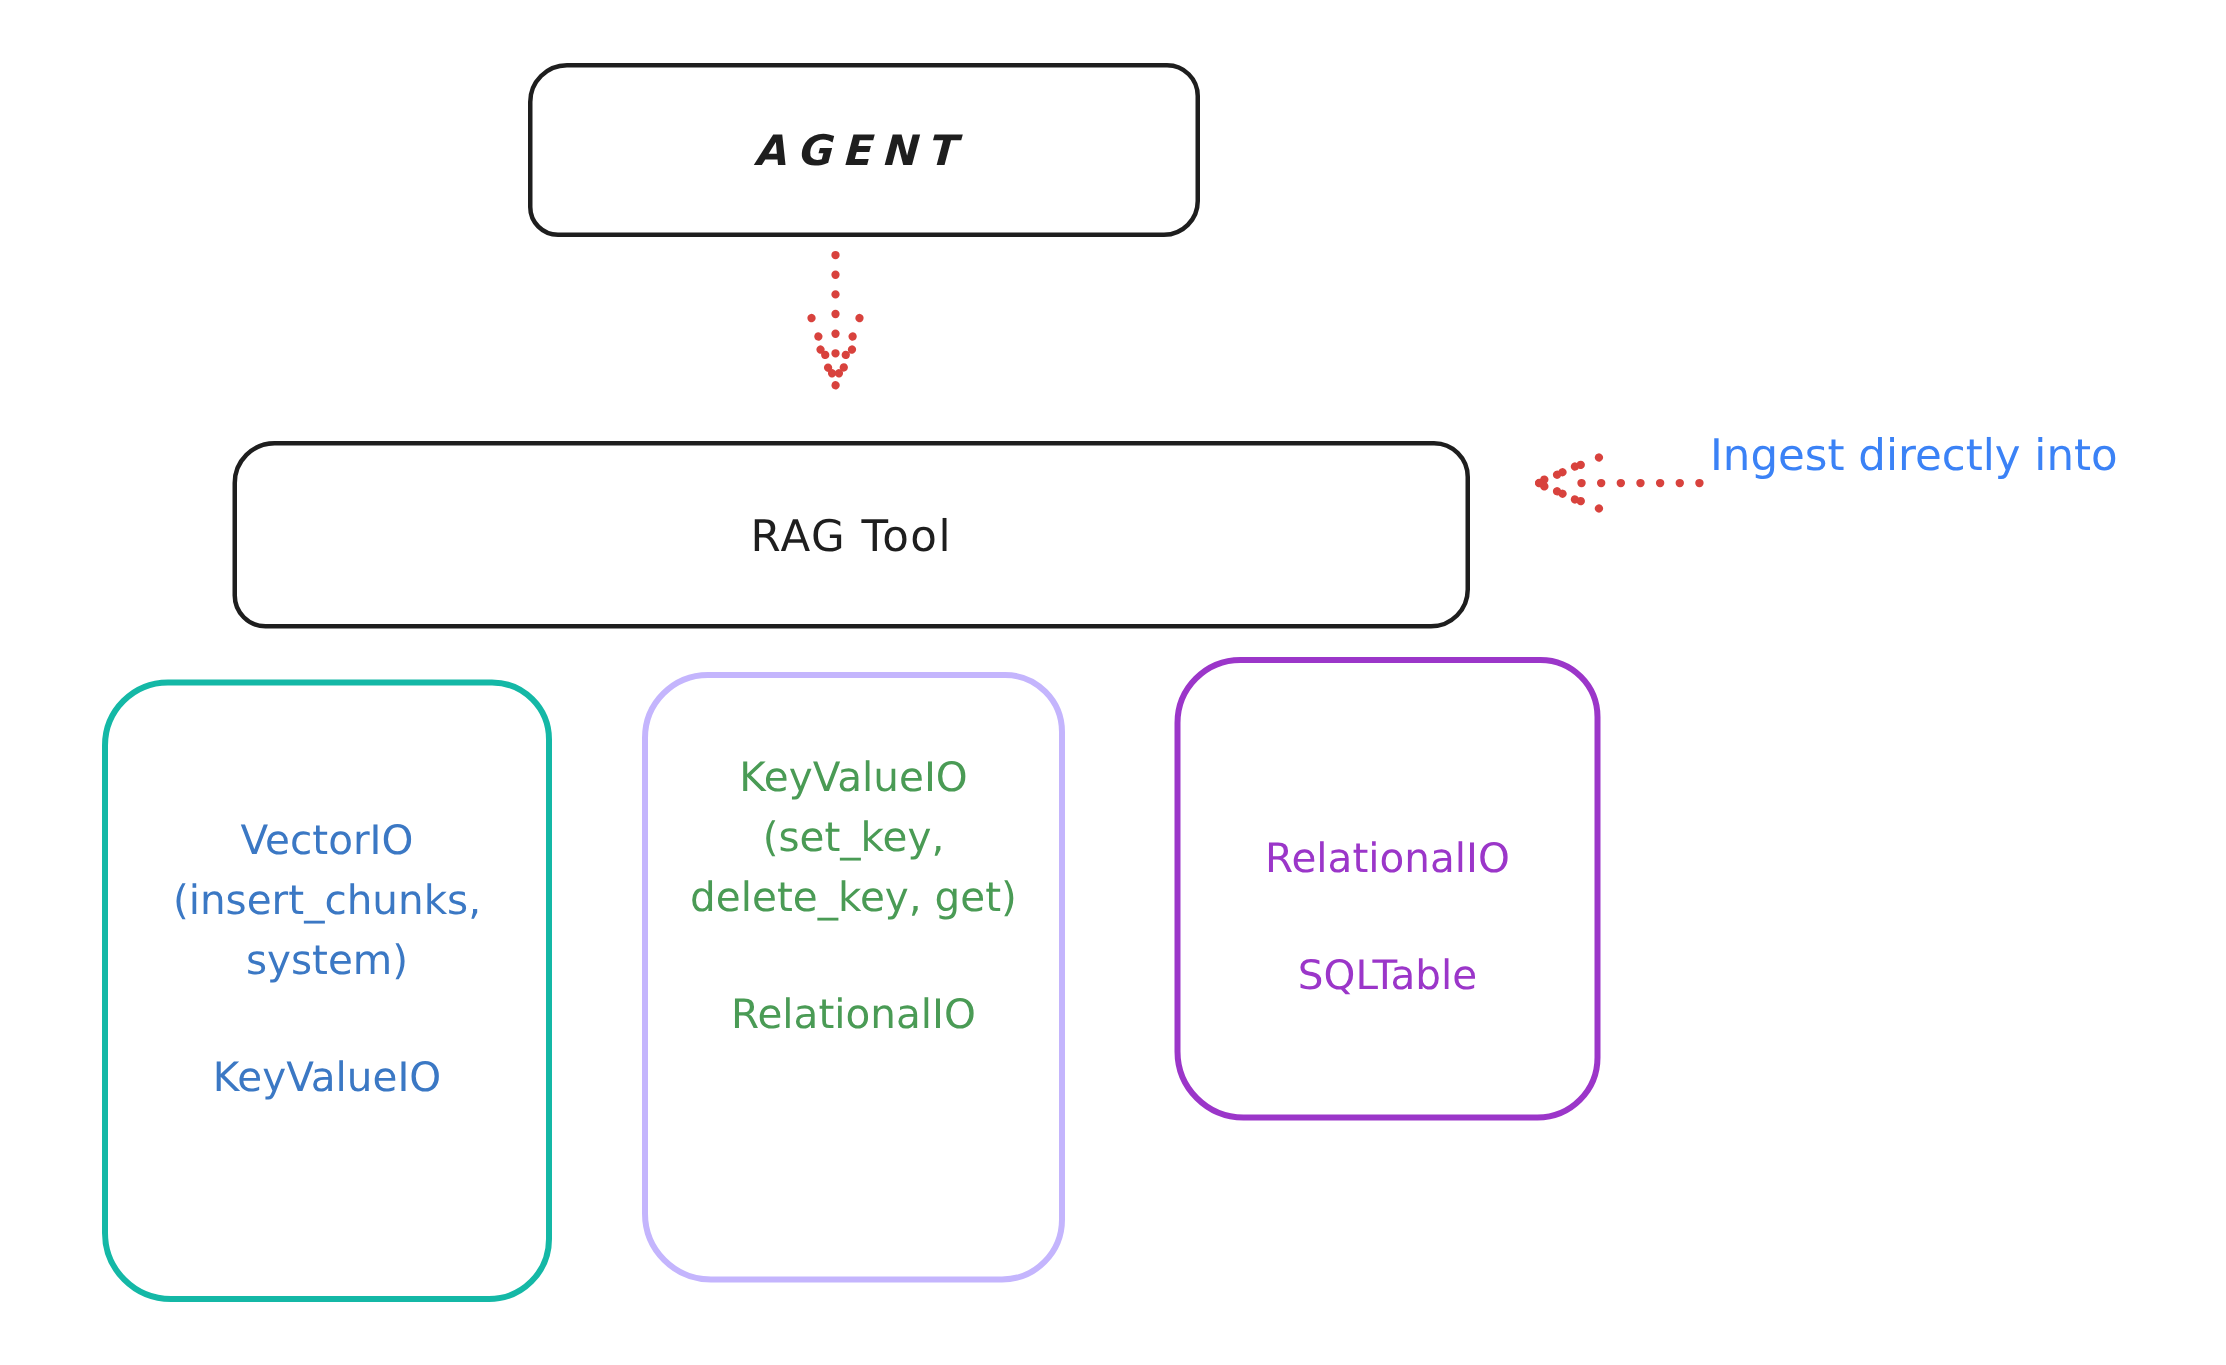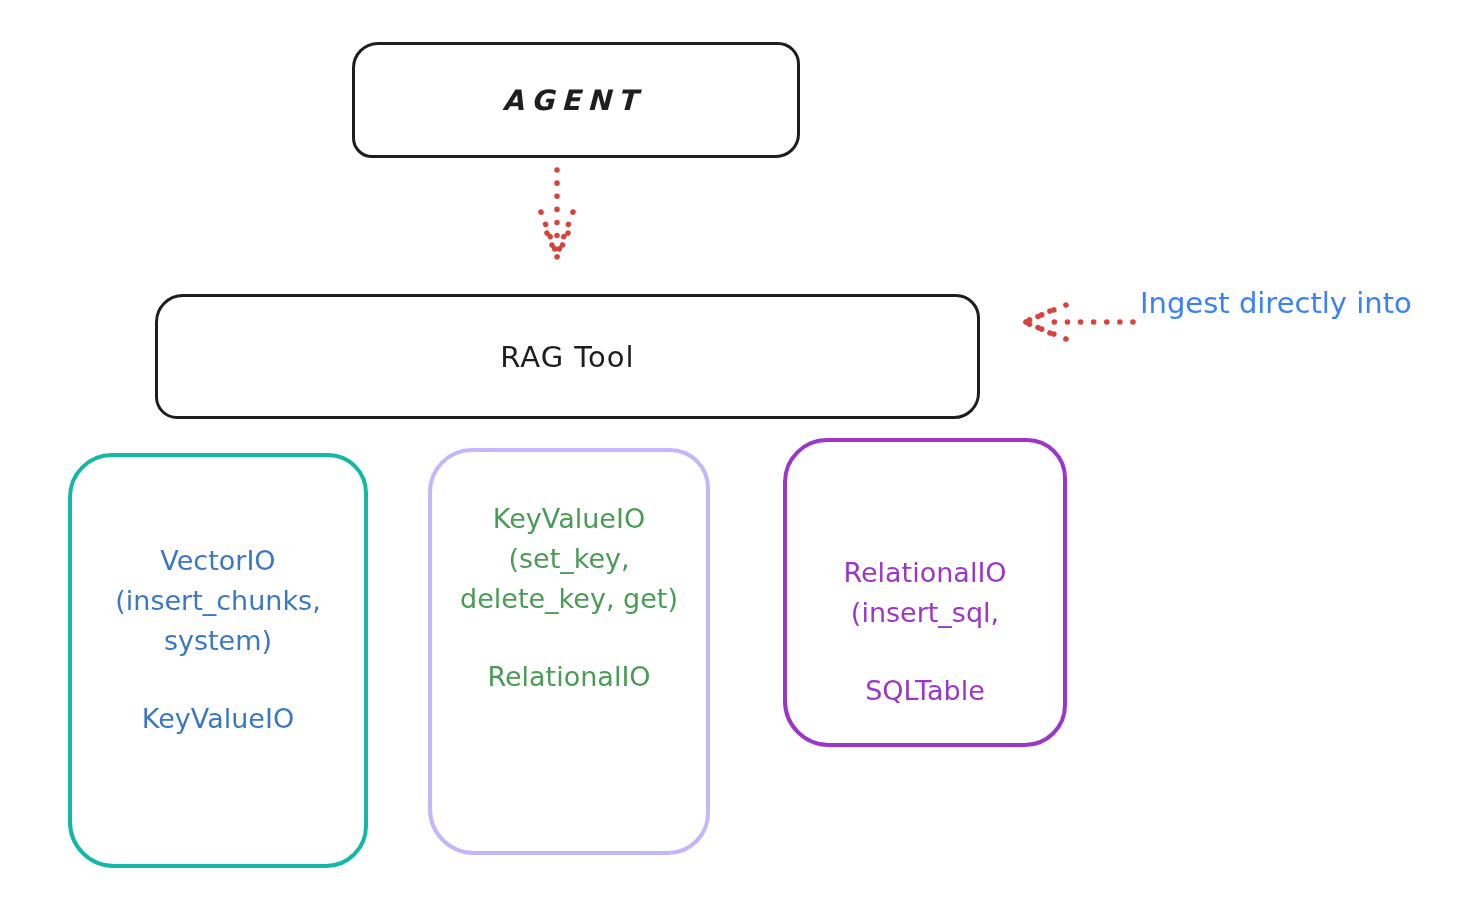--- a/index.html
+++ b/index.html
@@ -144,17 +144,16 @@
 
   <div class="box backend-box backend-keyvalue">
     <div>KeyValueIO</div>
     <div>(set_key,</div>
     <div>delete_key, get)</div>
     <div class="index-label">RelationalIO</div>
   </div>
 
   <div class="box backend-box backend-relational">
     <div>RelationalIO</div>
-    <div>(insert_sql,</div>
     <div class="index-label">SQLTable</div>
   </div>
 
 </div>
 
 </body></html>

